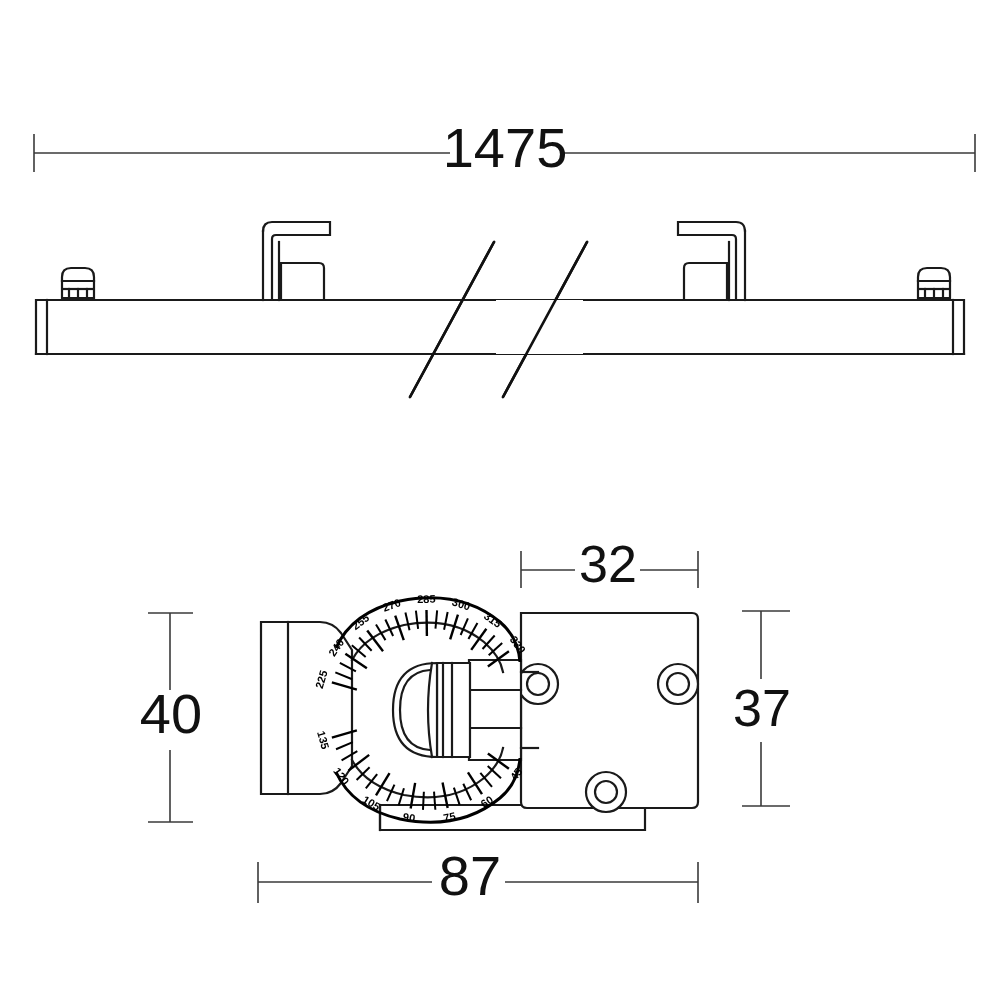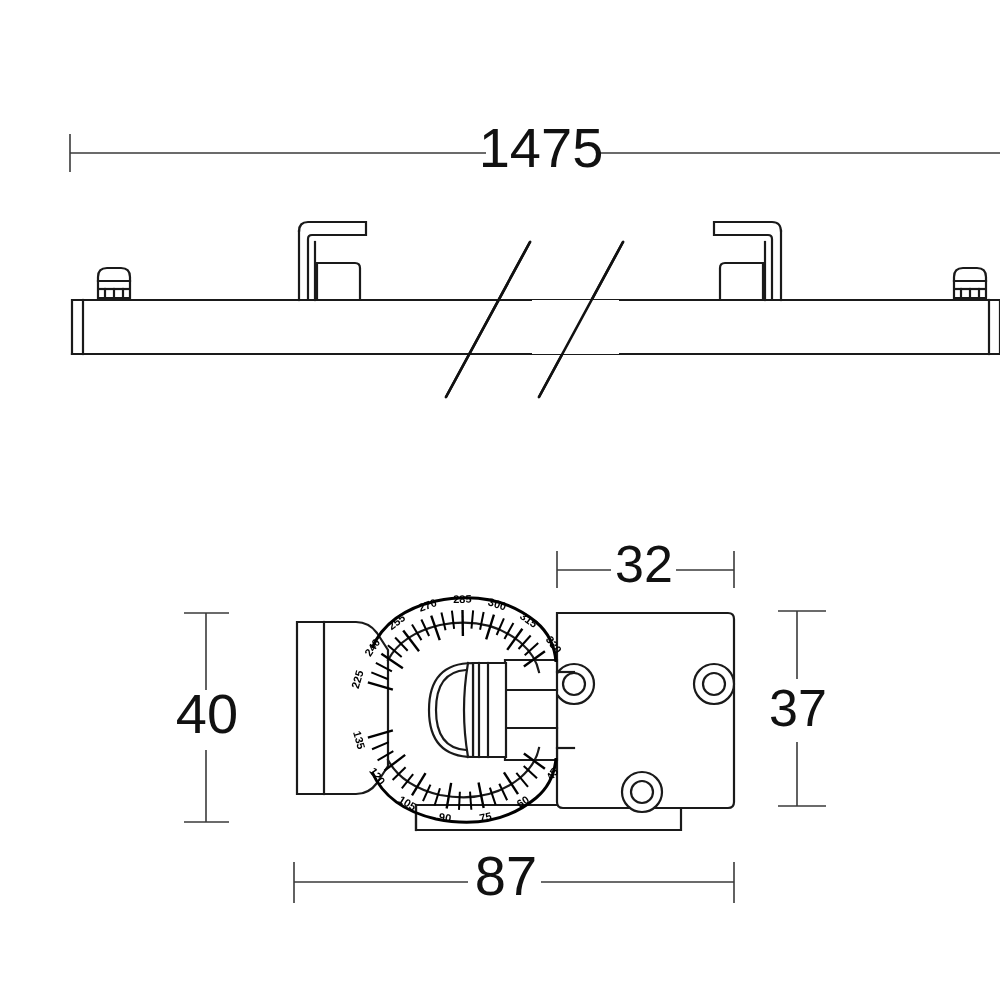--- a/index.html
+++ b/index.html
@@ -11,21 +11,20 @@
     width: 1000px;
     height: 1000px;
     font-family: "Liberation Sans", sans-serif;
     overflow: hidden;
   }
   #drawing-root {
     position: relative;
     width: 888px;
     height: 1000px;
     background: #ffffff;
-    padding-left: 36px;
   }
   svg#cad {
     display: block;
     width: 1000px;
     height: 1000px;
   }
   .dimtext {
     font-family: "Liberation Sans", sans-serif;
     font-size: 56px;
     fill: #111111;

